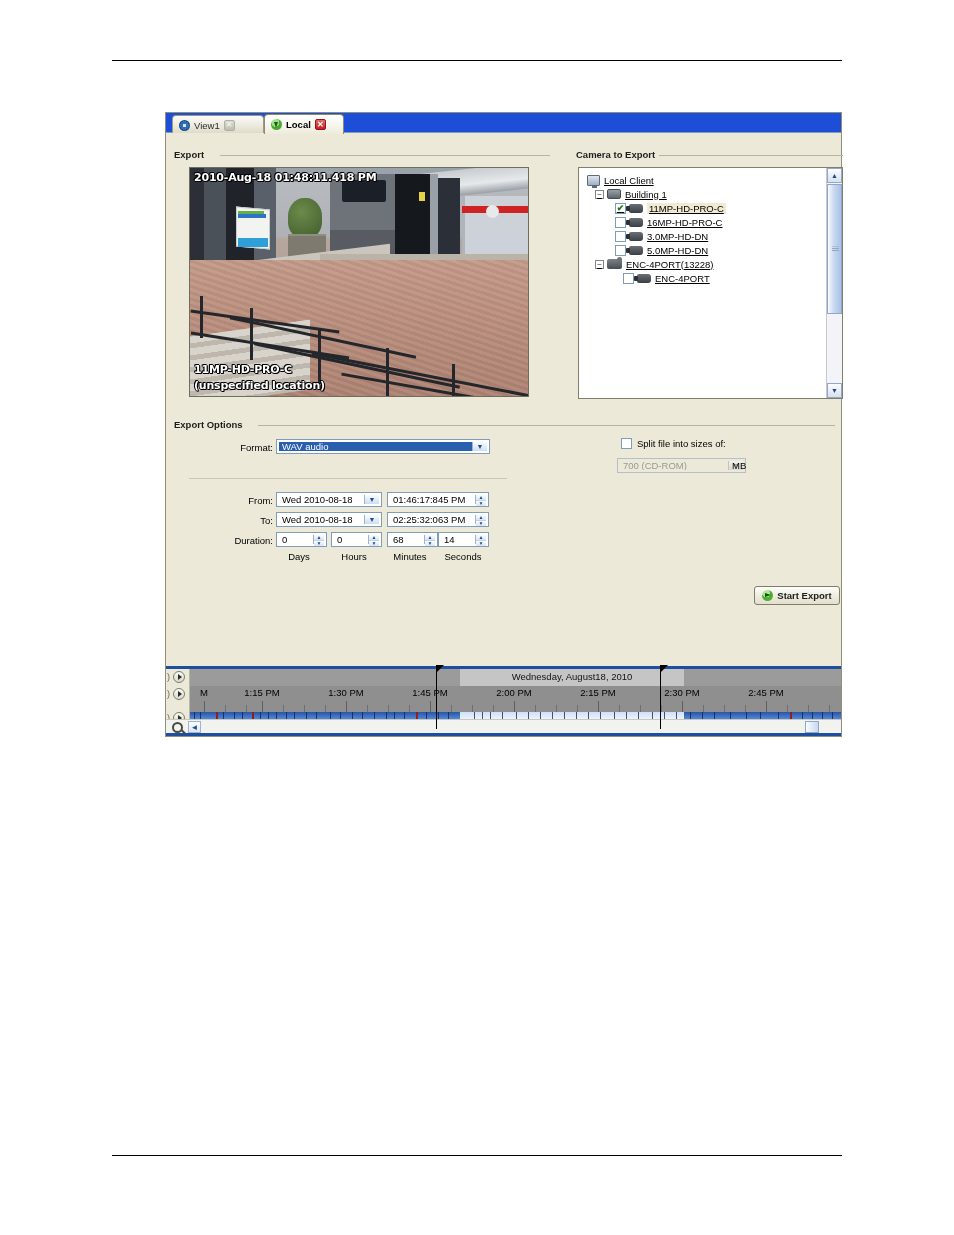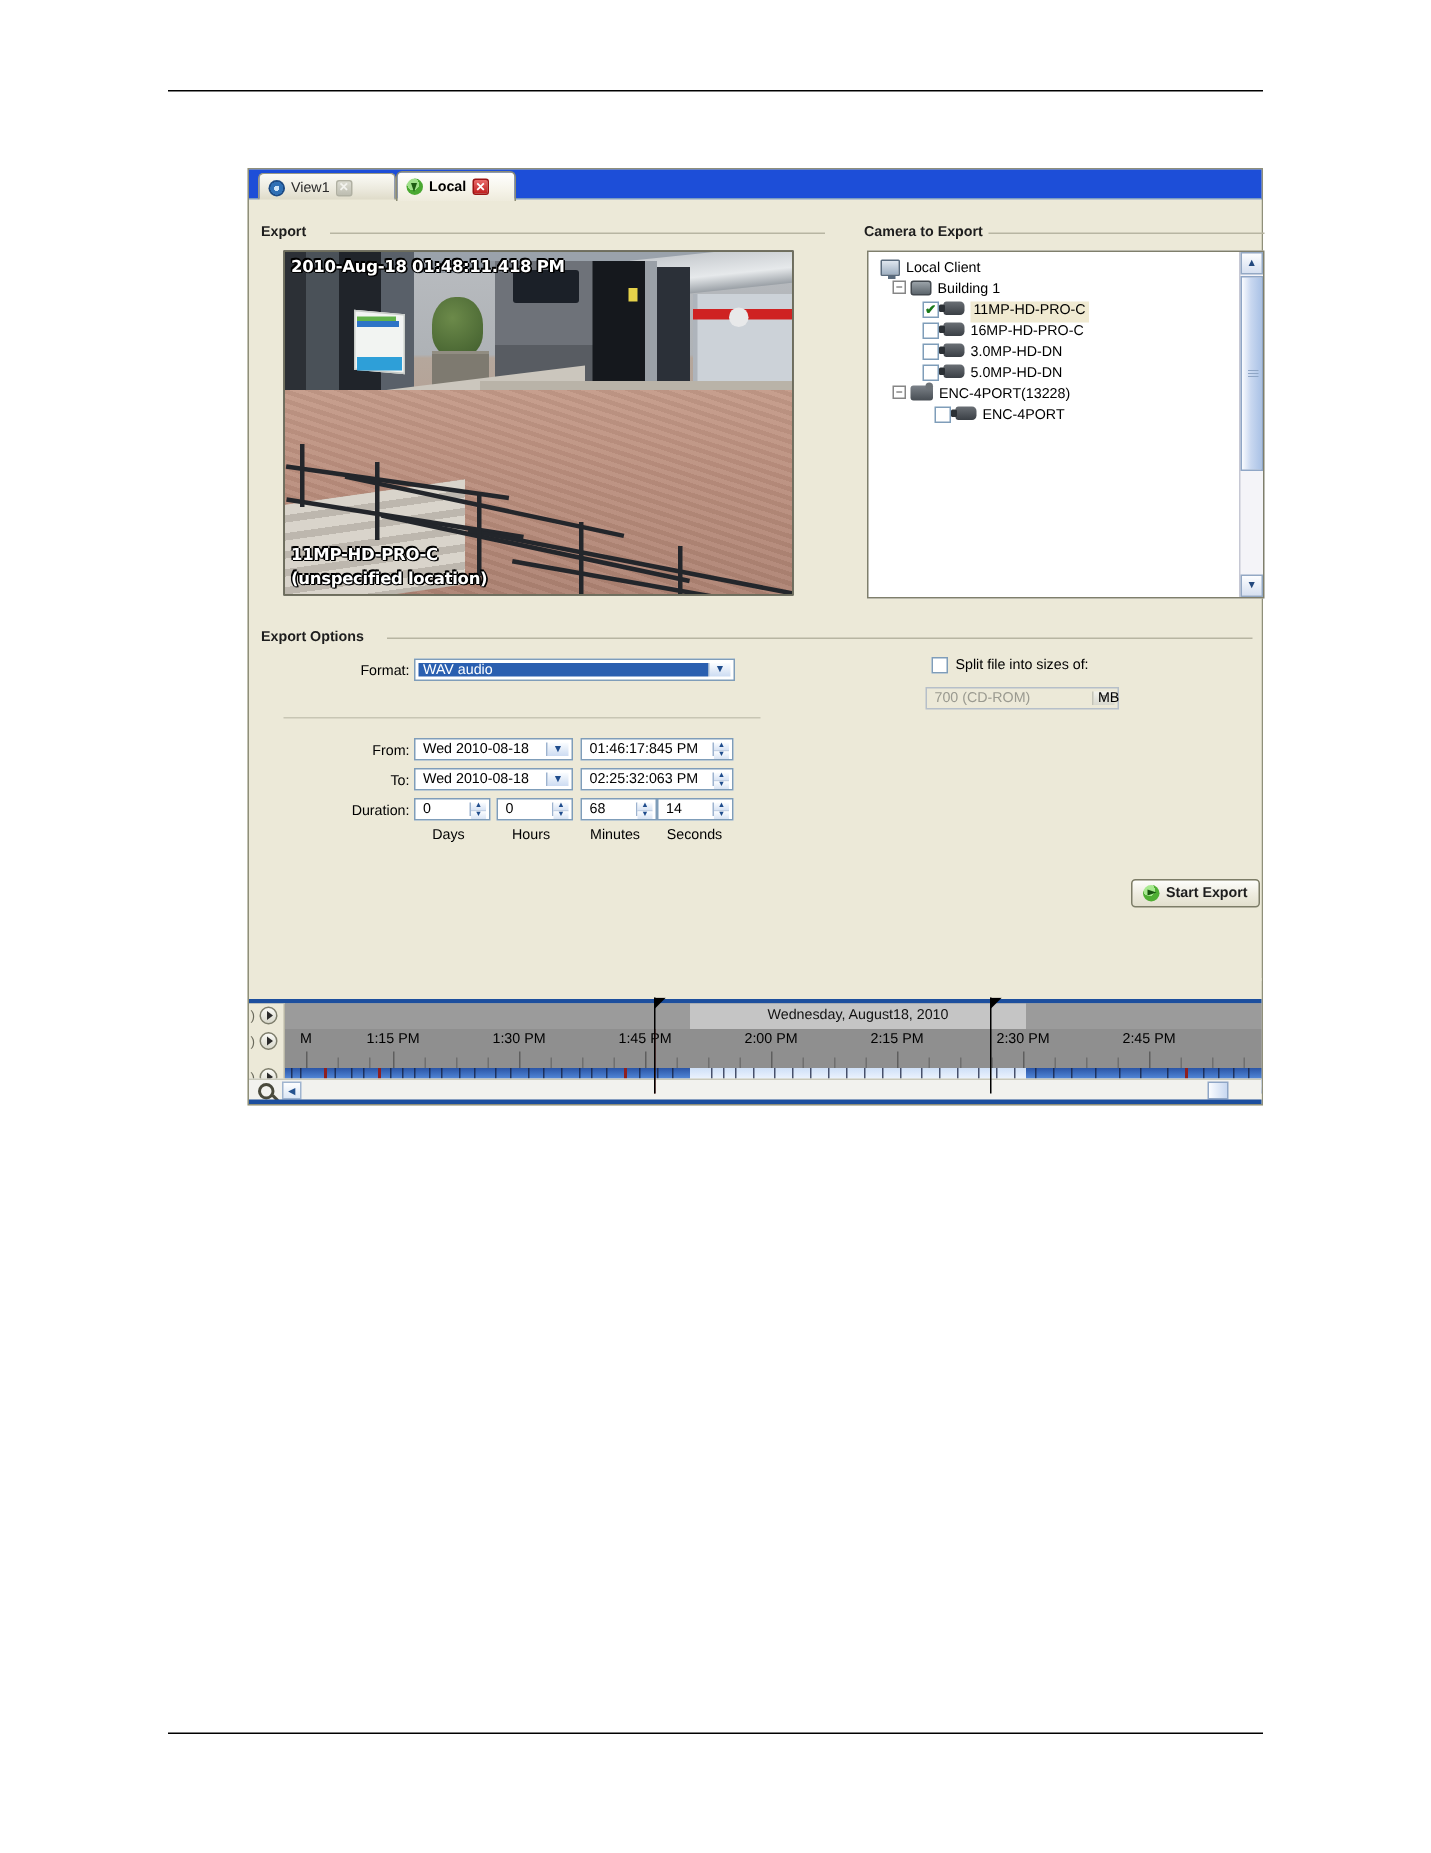--- a/index.html
+++ b/index.html
@@ -178,21 +178,21 @@
   .vid-osd.top { left:4px; top:3px; }
   .vid-osd.bot1 { left:4px; bottom:20px; }
   .vid-osd.bot2 { left:4px; bottom:4px; }
 
   
   .tree-box {
     position:absolute; left:412px; top:34px; width:265px; height:232px;
     border:1px solid #7f7f6c; background:#fff; overflow:hidden;
   }
   .tree { position:absolute; left:0; top:0; right:16px; bottom:0; padding:5px 0 0 6px; }
-  .trow { display:flex; height:14px; font-size:9.5px; white-space:nowrap; }
+  .trow { display:flex; align-items:center; height:14px; font-size:9.5px; white-space:nowrap;text-decoration:underline; }
   .expander {
     width:9px;height:9px;border:1px solid #868686;background:#fff;
     display:inline-flex;align-items:center;justify-content:center;
     font-size:8px;line-height:7px;color:#333;margin-right:3px;flex:none;
   }
   .cb {
     width:11px;height:11px;border:1px solid #7f9db9;background:#fff;margin-right:3px;flex:none;
     display:inline-flex;align-items:center;justify-content:center;
   }
   .cb.checked:after{ content:"✔"; color:#1a7a1a; font-size:9px; line-height:9px; font-weight:bold;}

